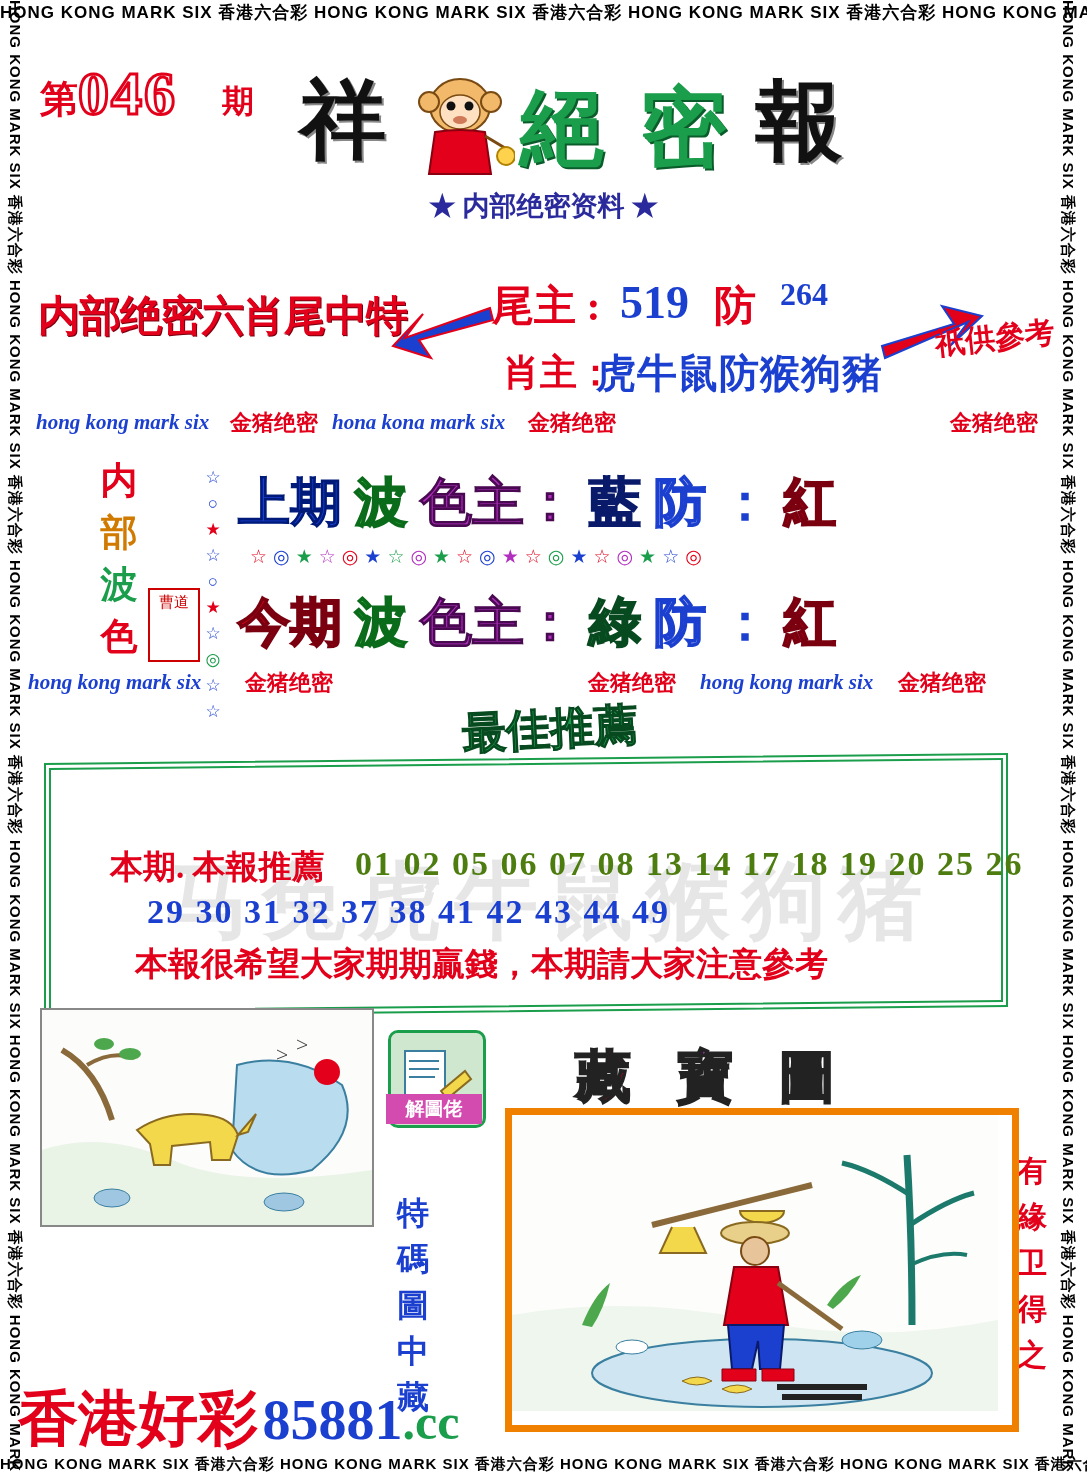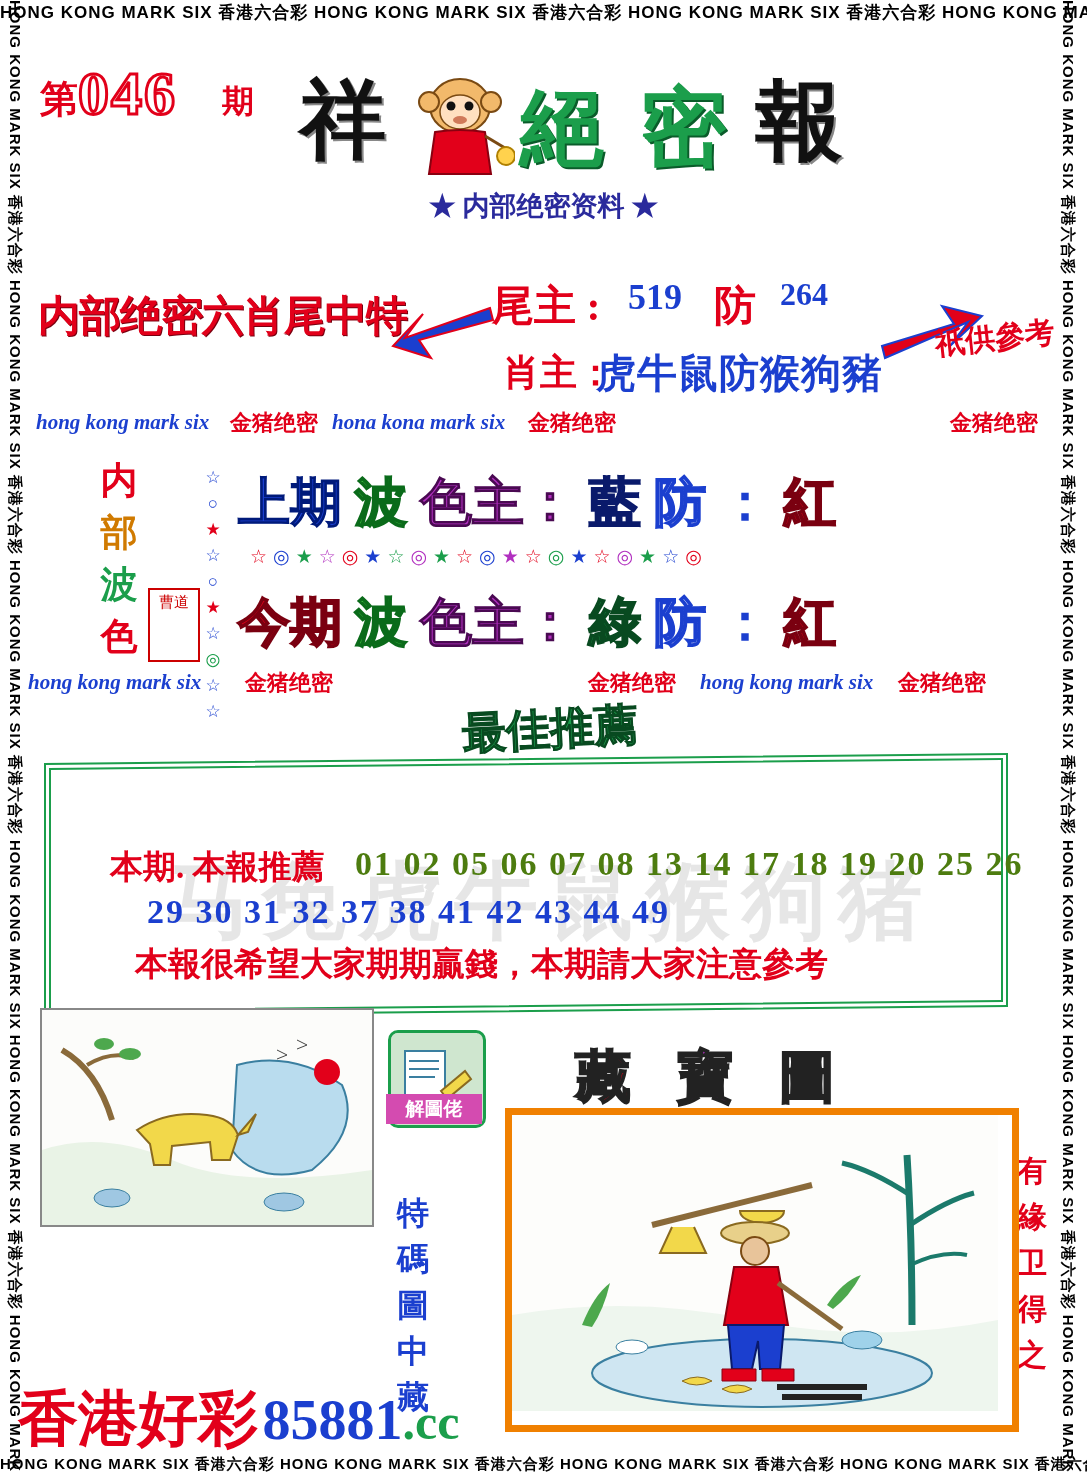--- a/index.html
+++ b/index.html
@@ -41,21 +41,21 @@
      font-size:27px;font-weight:bold;color:#2a2a9c;font-family:"Liberation Serif",serif;}
   .dashline{position:absolute;left:48px;top:237px;width:990px;text-align:center;font-size:0;}
   .dashline .dl{display:inline-block;width:220px;border-top:3px dashed #1b3fcf;vertical-align:middle;}
   .dashline .mid{display:inline-block;font-size:17px;color:#e2001a;font-weight:bold;padding:0 6px;vertical-align:middle;
      font-family:"Liberation Serif",serif;}
 
   
   .r2-left{position:absolute;left:38px;top:288px;font-size:42px;font-weight:bold;color:#e2001a;
      font-family:"Liberation Serif",serif;text-shadow:1px 1px 0 #7a0010;letter-spacing:-1px;}
   .r2-w{position:absolute;left:492px;top:278px;font-size:42px;font-weight:bold;color:#e2001a;font-family:"Liberation Serif",serif;}
-  .r2-num1{position:absolute;left:620px;top:276px;font-size:36px;font-weight:bold;color:#1b3fcf;font-family:"Liberation Serif",serif;margin-left:8px;}
+  .r2-num1{position:absolute;left:620px;top:276px;font-size:46px;font-weight:bold;color:#1b3fcf;font-family:"Liberation Serif",serif;}
   .r2-fang{position:absolute;left:714px;top:278px;font-size:42px;font-weight:bold;color:#e2001a;font-family:"Liberation Serif",serif;}
   .r2-num2{position:absolute;left:780px;top:276px;font-size:32px;font-weight:bold;color:#1b3fcf;font-family:"Liberation Serif",serif;}
   .r2-x{position:absolute;left:492px;top:348px;font-size:37px;font-weight:bold;color:#e2001a;font-family:Liberation Serif, serif;margin-left:11px;}
   .r2-xv{position:absolute;left:596px;top:346px;font-size:40px;font-weight:bold;color:#1b3fcf;font-family:"Liberation Serif",serif;letter-spacing:1px;}
   .r2-ref{position:absolute;left:935px;top:318px;font-size:30px;font-weight:bold;color:#e2001a;
      font-family:"Liberation Serif",serif;transform:rotate(-6deg);}
 
   .kw{position:absolute;font-weight:bold;font-family:"Liberation Serif",serif;}
   .kw-en{color:#1b3fcf;font-size:21px;font-style:italic;}
   .kw-cn{color:#e2001a;font-size:22px;}

